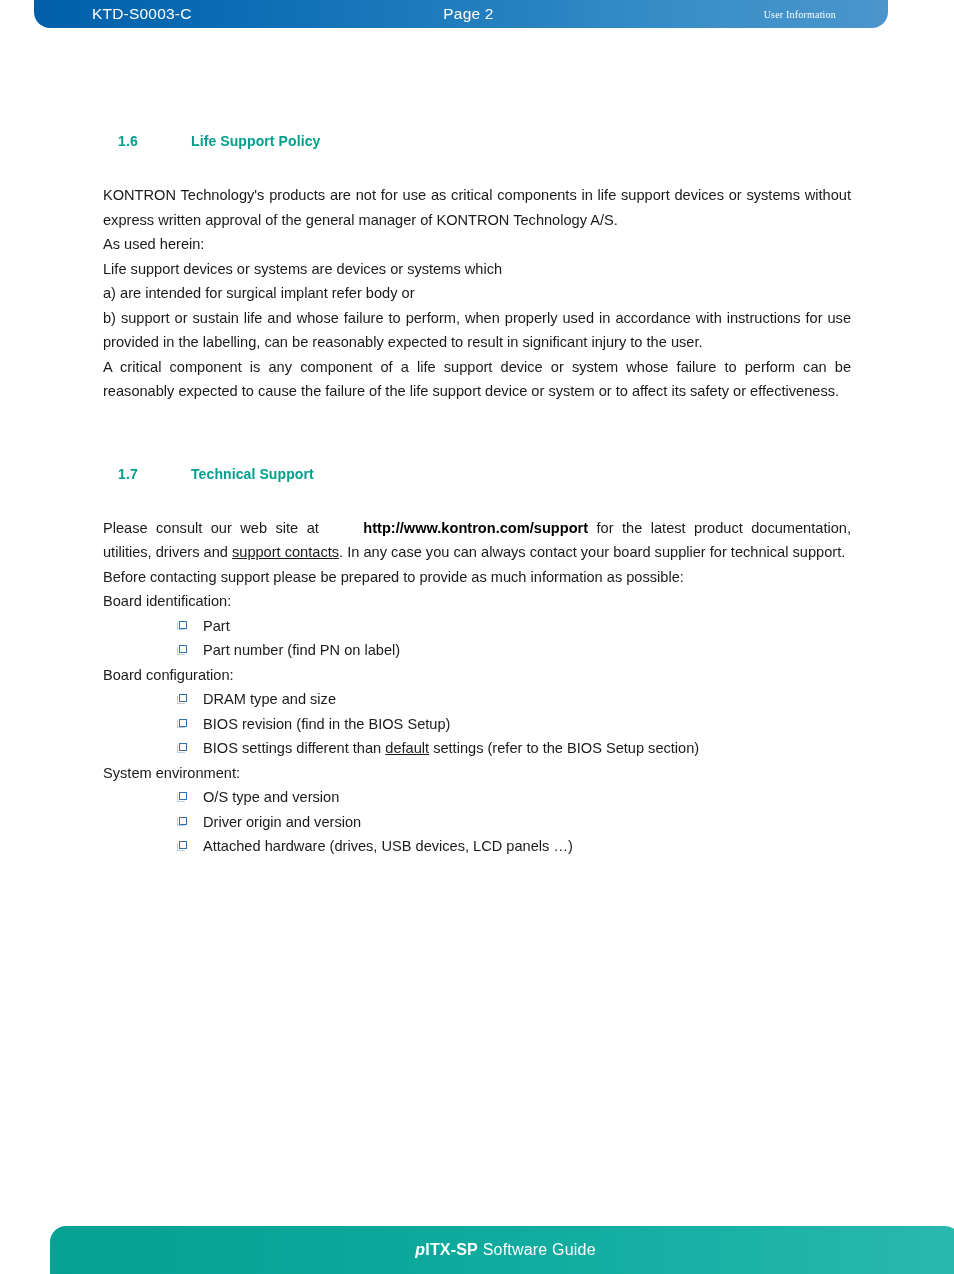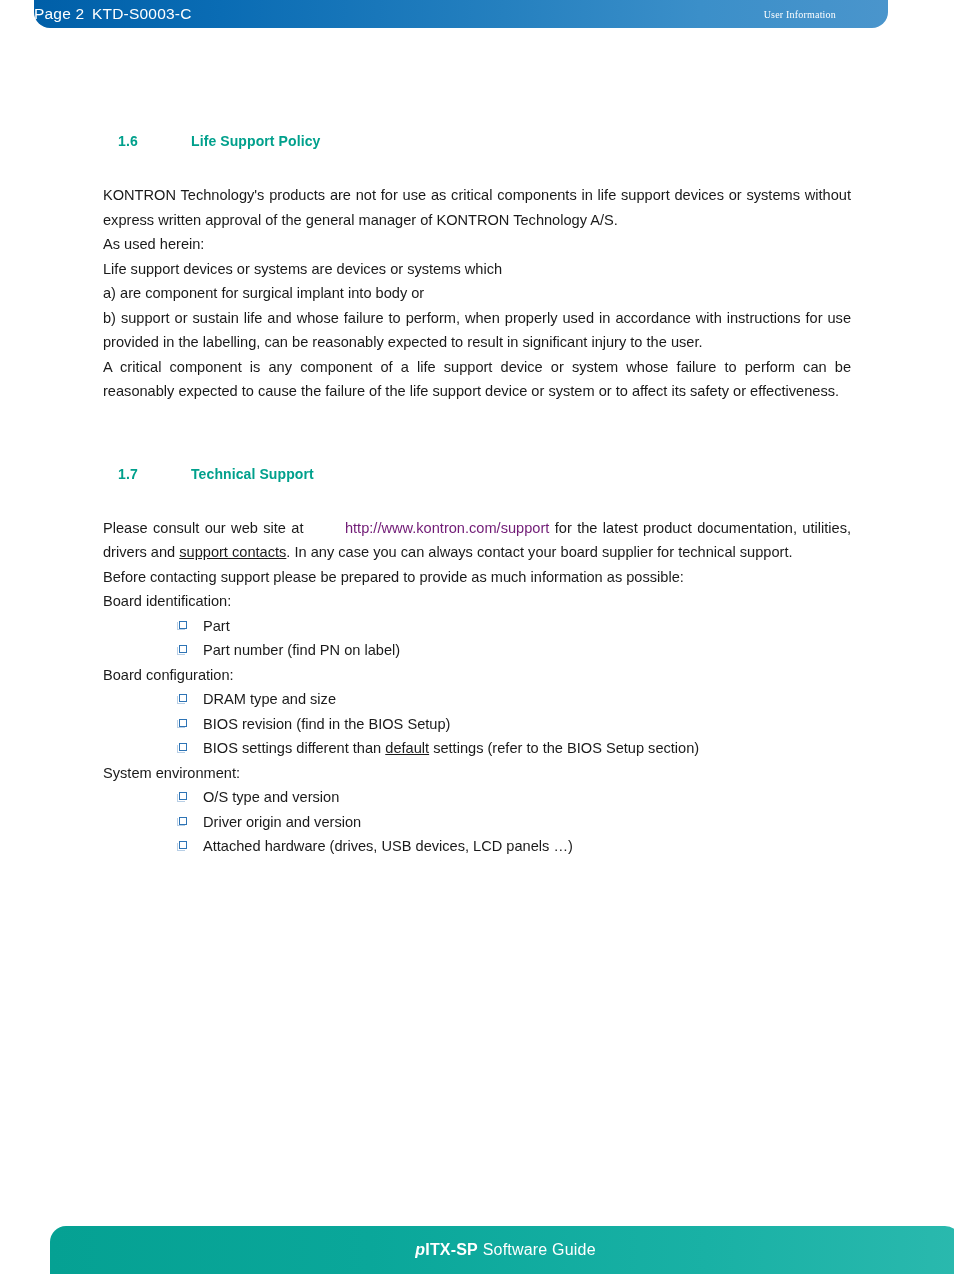--- a/index.html
+++ b/index.html
@@ -33,22 +33,24 @@
     position: absolute;
     left: 58px;
     font-size: 15.5px;
     letter-spacing: 0.2px;
     white-space: nowrap;
   }
   .header-page {
     position: absolute;
     left: 0;
     right: 0;
+    text-align: center;
     font-size: 15.5px;
     letter-spacing: 0.2px;
+    padding-left: 15px;
   }
   .header-section {
     position: absolute;
     right: 52px;
     font-size: 10px;
     letter-spacing: 0.2px;
     white-space: nowrap;
     font-family: Liberation Serif, serif;
   }
 
@@ -108,22 +110,22 @@
     text-align: justify;
   }
   p.body-text.left {
     text-align: left;
   }
 
   .gap-after-heading { height: 19px; }
   .gap-section { height: 47px; }
 
   a.weblink {
-    color: #701a75;
-    font-weight: normal;
+    color: #000000;
+    font-weight: bold;
     text-decoration: none;
     padding-left: 36px;
   }
   .u { text-decoration: underline; }
 
   .subhead {
     margin: 0;
     font-size: 14.6px;
     line-height: 24.5px;
     color: #1a1a1a;
@@ -184,21 +186,21 @@
   <h2 class="section-heading">
     <span class="num">1.6</span>
     <span>Life Support Policy</span>
   </h2>
 
   <div class="gap-after-heading"></div>
 
   <p class="body-text">KONTRON Technology's products are not for use as critical components in life support devices or systems without express written approval of the general manager of KONTRON Technology A/S.</p>
   <p class="body-text left">As used herein:</p>
   <p class="body-text left">Life support devices or systems are devices or systems which</p>
-  <p class="body-text left">a) are component for surgical implant into body or</p>
+  <p class="body-text left">a) are intended for surgical implant refer body or</p>
   <p class="body-text">b) support or sustain life and whose failure to perform, when properly used in accordance with instructions for use provided in the labelling, can be reasonably expected to result in significant injury to the user.</p>
   <p class="body-text">A critical component is any component of a life support device or system whose failure to perform can be reasonably expected to cause the failure of the life support device or system or to affect its safety or effectiveness.</p>
 
   <div class="gap-section"></div>
 
   <h2 class="section-heading">
     <span class="num">1.7</span>
     <span>Technical Support</span>
   </h2>
 

